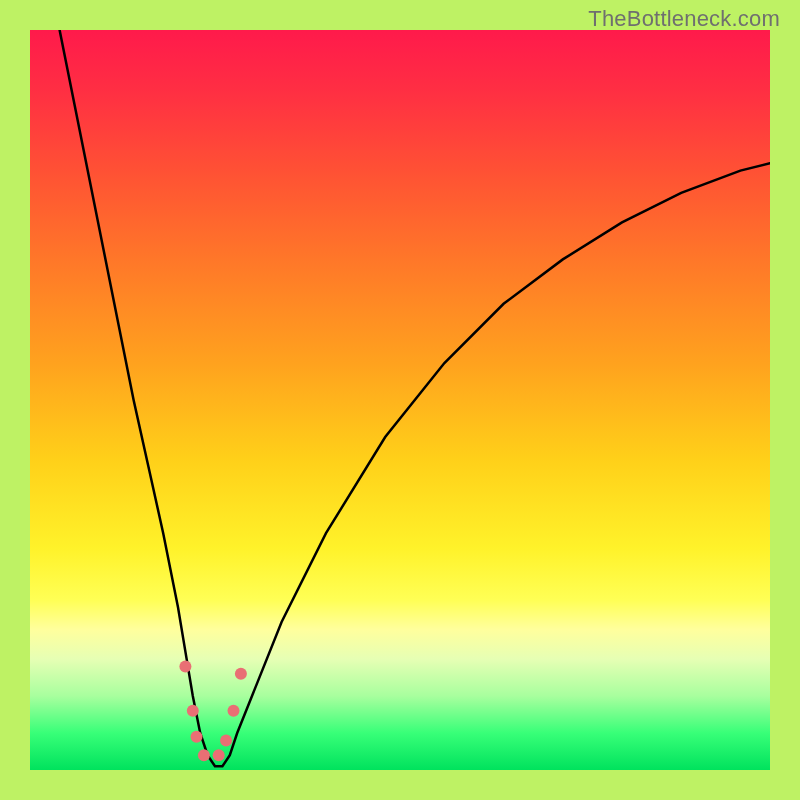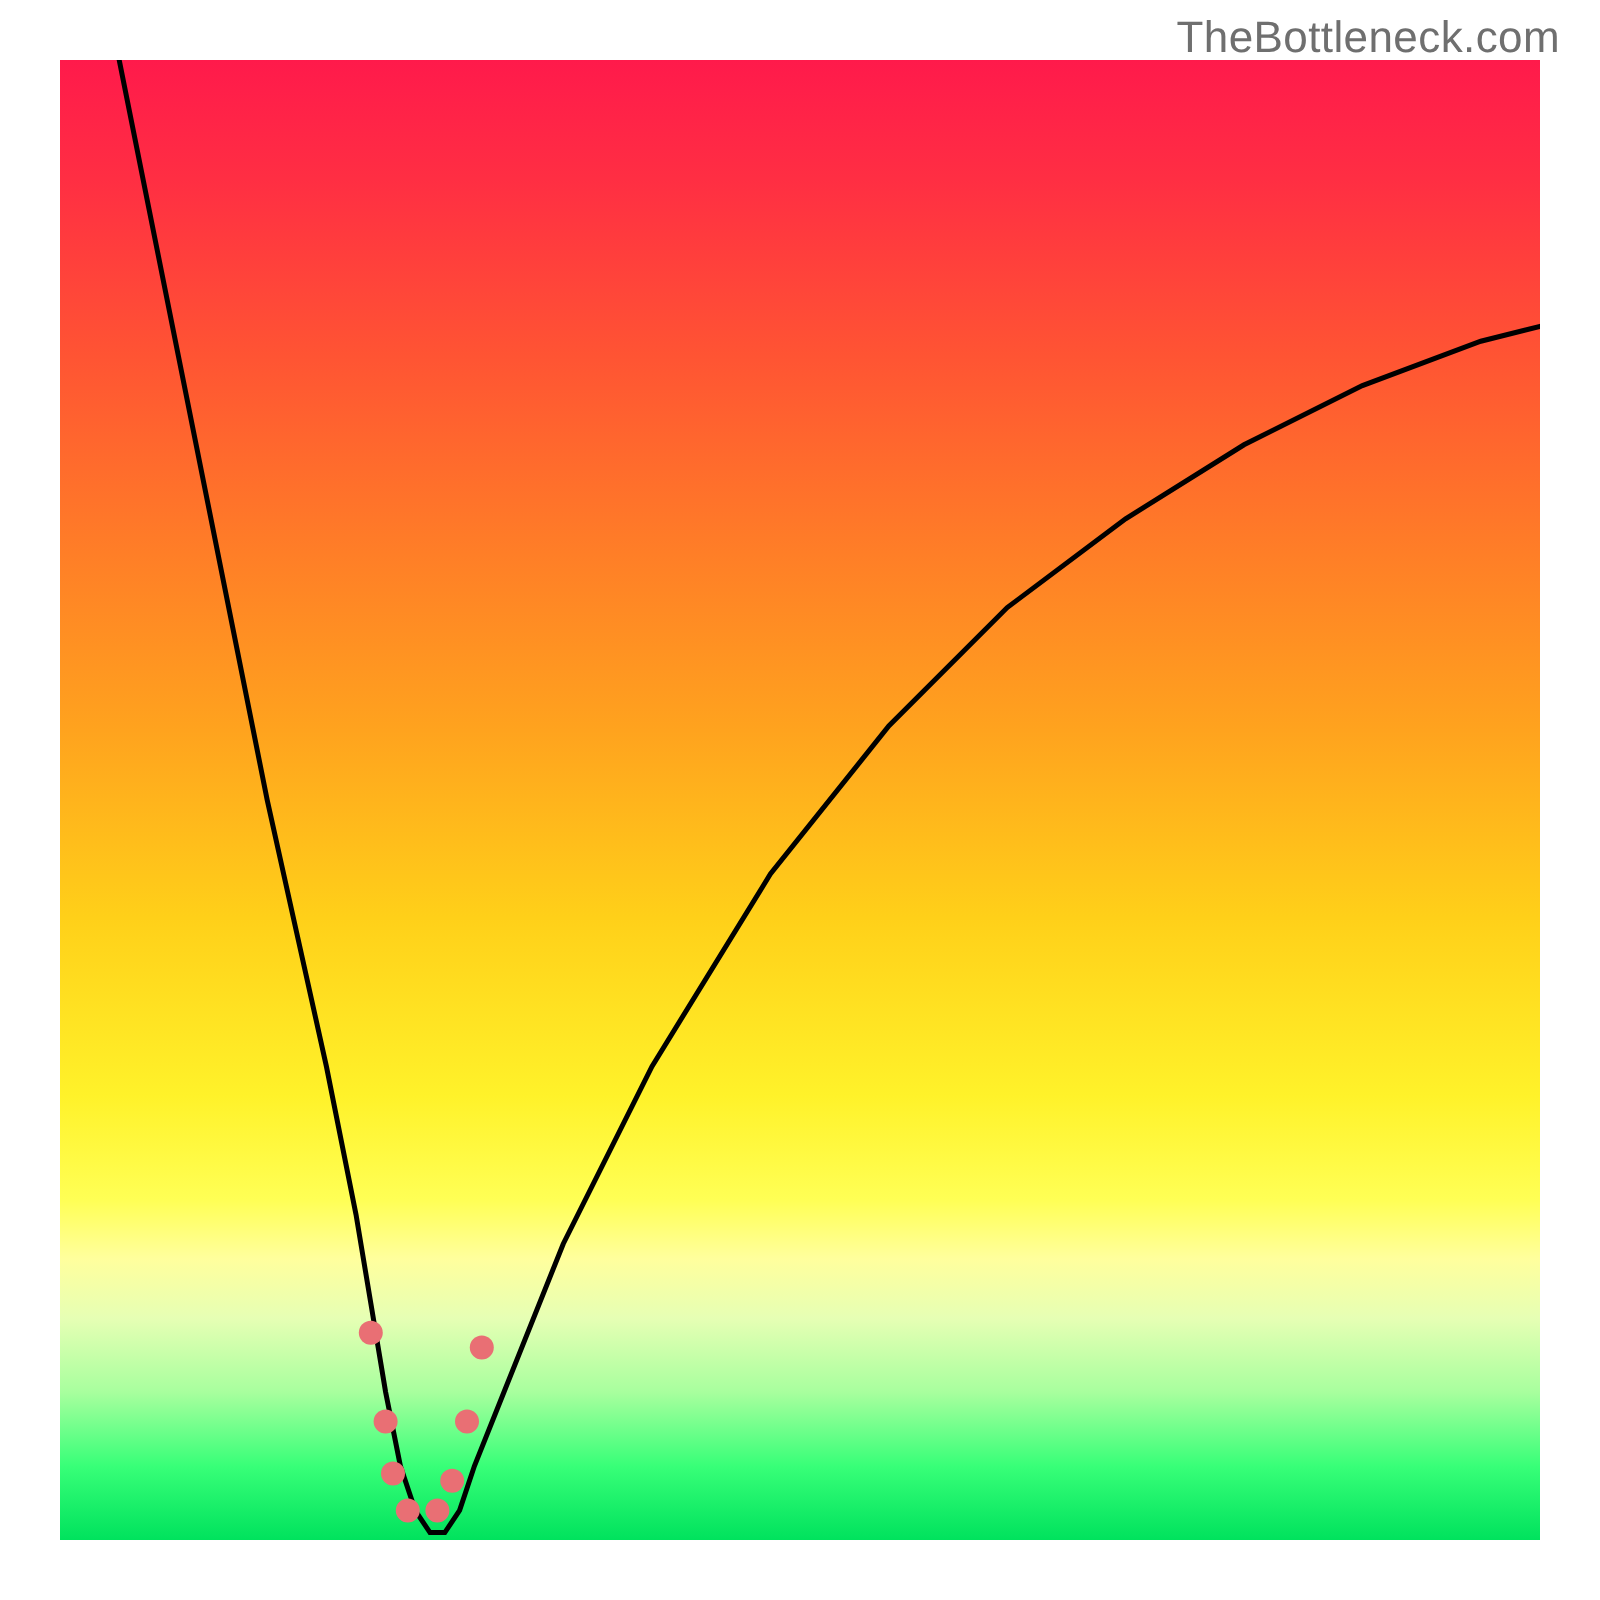--- a/index.html
+++ b/index.html
@@ -7,21 +7,21 @@
     padding: 0;
     width: 800px;
     height: 800px;
     overflow: hidden;
     background: #000;
     font-family: Arial, Helvetica, sans-serif;
   }
   .frame {
     position: absolute;
     inset: 0;
-    background: #ffffff;
+    background: #bef264;
   }
   .plot-area {
     position: absolute;
     left: 30px;
     top: 30px;
     width: 740px;
     height: 740px;
     
     background: linear-gradient(
       to bottom,

